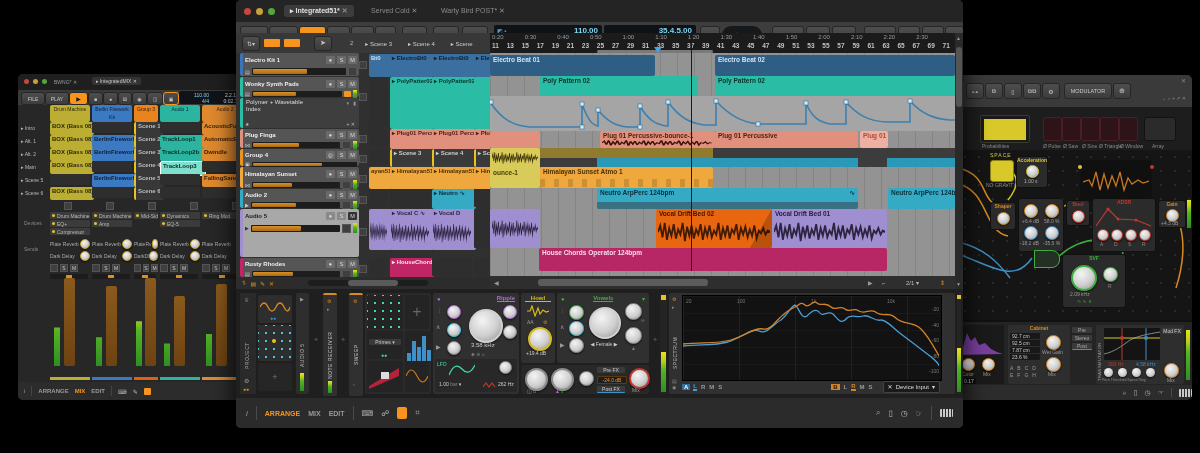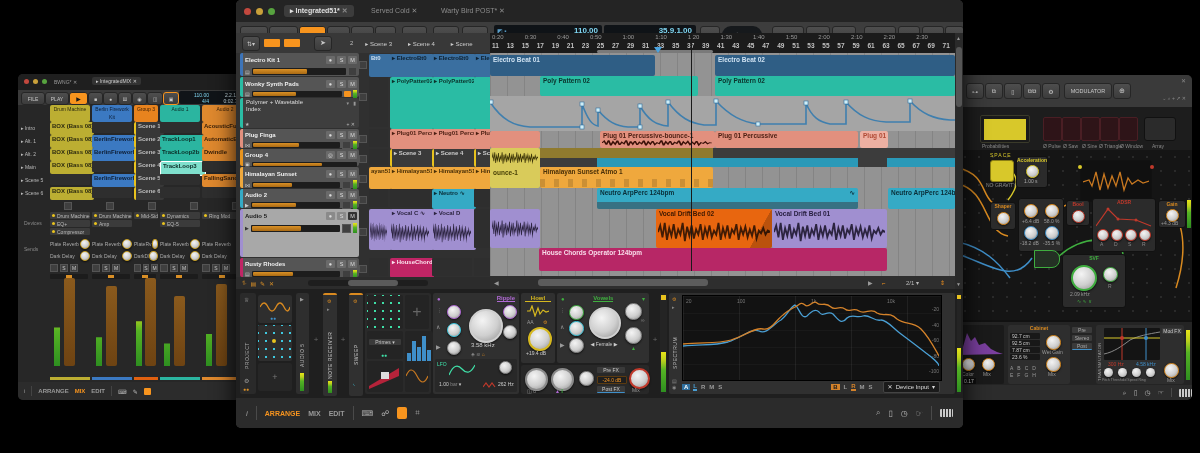--- a/index.html
+++ b/index.html
@@ -514,21 +514,21 @@
     <div class="tb a" style="left:166px;top:4px;width:23px;height:18px">◉</div>
     <div class="tb a" style="left:197px;top:4px;width:24px;height:18px">⧉</div>
     <div class="tb a" style="left:226px;top:4px;width:24px;height:18px">▤</div>
     <div class="a" style="left:258px;top:3px;width:108px;height:20px;background:#0f1317;border-radius:2px">
       <span class="a" style="left:3px;top:2px;font-size:6px;color:#5a9fc9">◩ ▪</span>
       <span class="a" style="left:3px;top:11px;font-size:6px;color:#5a9fc9">⇶</span>
       <span class="a f8" style="right:4px;top:1px;color:#7fd4ef;font-weight:bold">110.00</span>
       <span class="a f8" style="right:4px;top:11px;color:#7fd4ef">4/4</span>
     </div>
     <div class="a" style="left:368px;top:3px;width:92px;height:20px;background:#0f1317;border-radius:2px">
-      <span class="a f8" style="right:4px;top:1px;color:#7fd4ef;font-weight:bold">35.9.1.00</span>
+      <span class="a f8" style="right:4px;top:1px;color:#7fd4ef;font-weight:bold">35.4.5.00</span>
       <span class="a f8" style="right:4px;top:11px;color:#7fd4ef">1:15.819</span>
     </div>
     <div class="tb a" style="left:464px;top:4px;width:18px;height:18px;font-size:8px">⇥</div>
     <div class="a" style="left:486px;top:4px;width:40px;height:18px;background:#16191c;border-radius:9px;color:#9a9a9a;font-size:8px;display:flex;align-items:center;justify-content:center;gap:4px">
         <span>⟲</span>
         <span>∿</span>
       </div>
     <div class="tb a" style="left:536px;top:4px;width:30px;height:18px">ADD</div>
     <div class="tb a" style="left:570px;top:4px;width:22px;height:18px">▦</div>
     <div class="tb a" style="left:596px;top:4px;width:22px;height:18px">▶</div>

